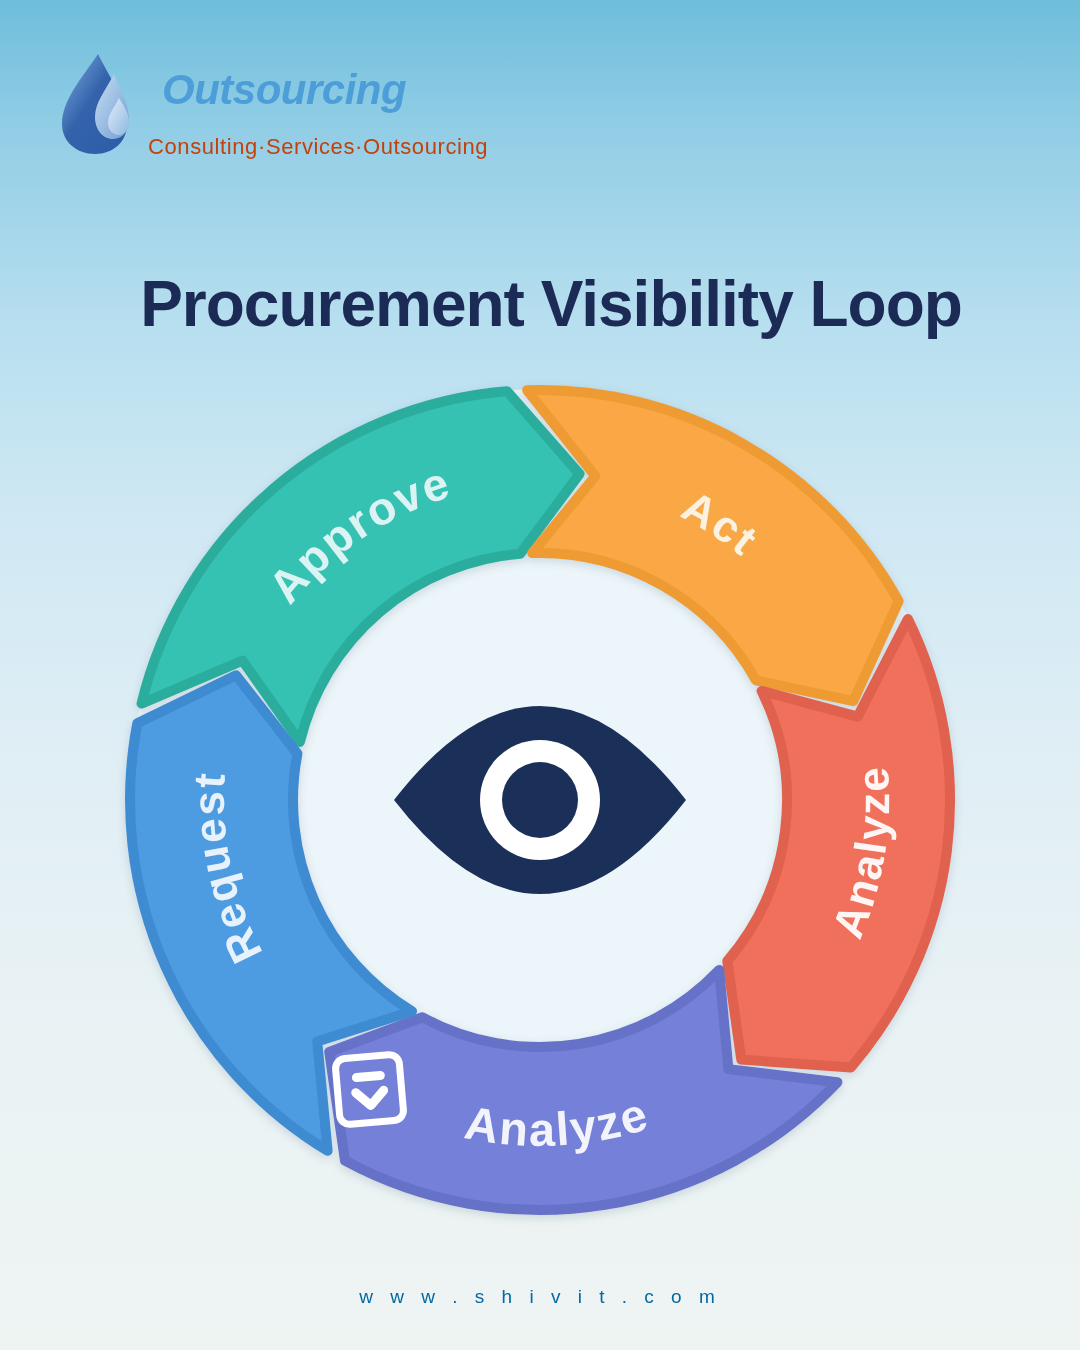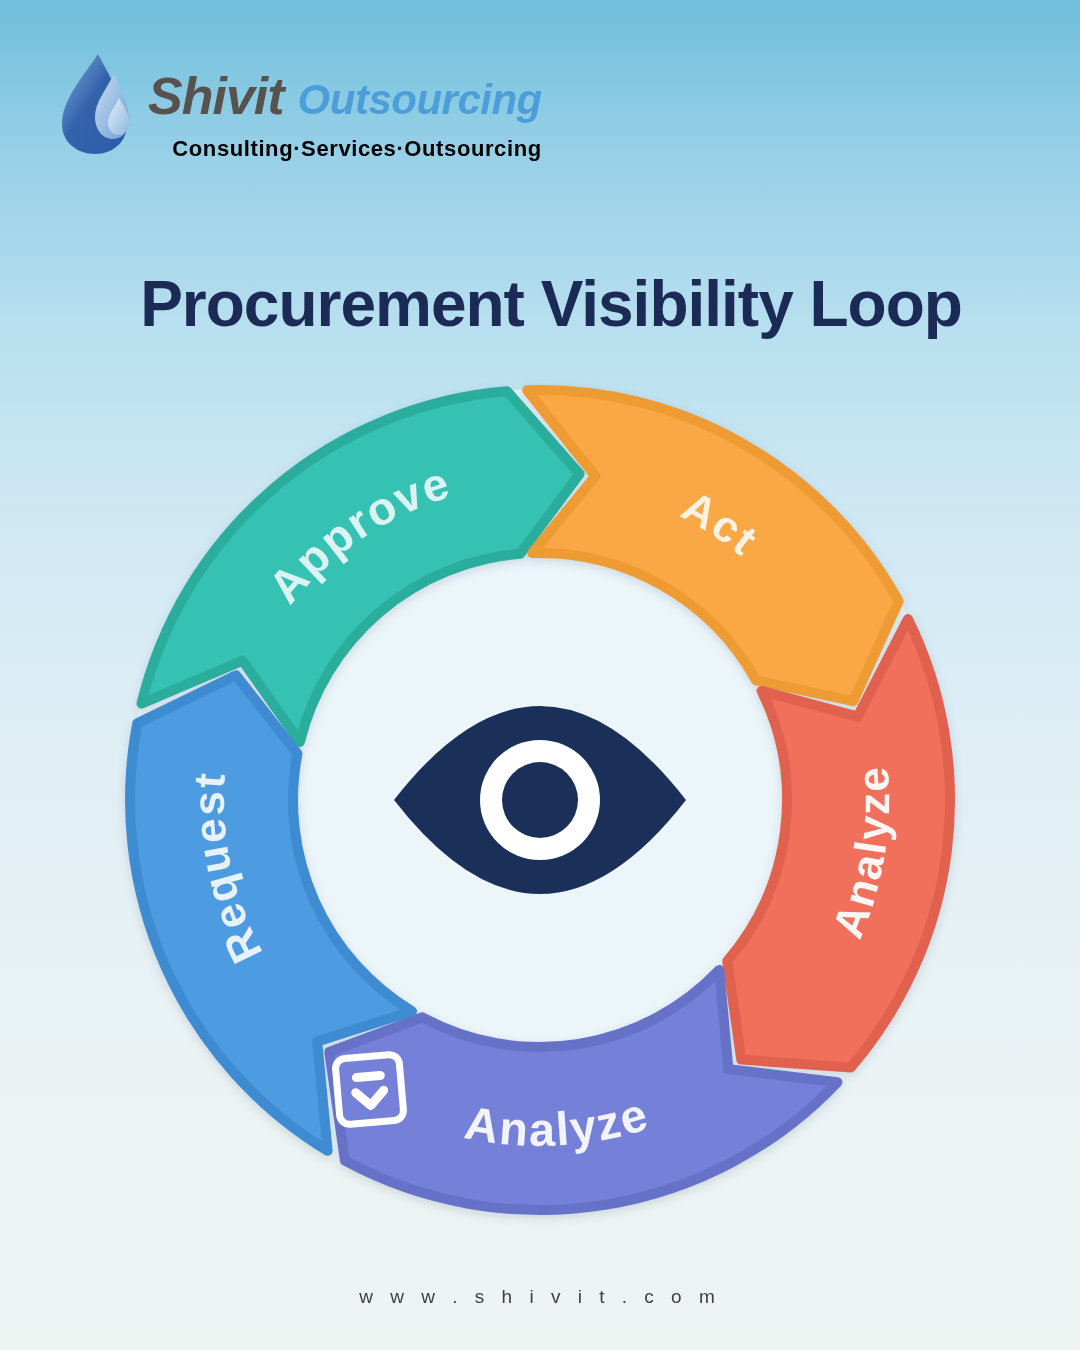--- a/index.html
+++ b/index.html
@@ -7,26 +7,26 @@
     width:1080px;height:1350px;position:relative;overflow:hidden;
     font-family:"Liberation Sans",sans-serif;
     background:linear-gradient(180deg,#6FBEDC 0%,#93CEE6 10%,#B7DFEF 24%,#CfE8F3 38%,#DFEEF5 55%,#E9F2F4 75%,#EEF4F2 100%);
   }
   .logo{position:absolute;left:58px;top:52px;display:flex;align-items:flex-start;gap:10px;}
   .logo .mark{width:80px;height:104px;flex:0 0 auto;}
   .brand-col{display:flex;flex-direction:column;margin-top:14px;}
   .brand-line{display:flex;align-items:baseline;font-style:italic;font-weight:bold;white-space:nowrap;}
   .brand-primary{font-size:52px;color:#57524E;letter-spacing:-1px;}
   .brand-secondary{font-size:42px;color:#4C9ED9;margin-left:14px;letter-spacing:-0.5px;}
-  .brand-tagline{align-self:flex-end;font-size:22px;color:#000000;letter-spacing:0.6px;margin-top:10px;font-weight:700;}
+  .brand-tagline{align-self:flex-end;font-size:22px;color:#c2410c;letter-spacing:0.6px;margin-top:20px;font-weight:400;}
   .page-title{position:absolute;top:256px;left:0;width:100%;text-align:center;margin:11px;
     font-size:64px;font-weight:bold;color:#1B2B56;letter-spacing:-1px;}
   .diagram{position:absolute;left:0;top:330px;width:1080px;height:940px;}
   .site{position:absolute;top:1286px;left:0;width:100%;text-align:center;
-    font-size:19px;letter-spacing:6px;color:#404040;font-weight:500;}
+    font-size:19px;letter-spacing:6px;color:#0369a1;font-weight:500;}
 </style>
 </head>
 <body>
 
 <div class="logo">
   <svg class="mark" viewBox="0 0 80 104" aria-hidden="true">
     <defs>
       <linearGradient id="dropg1" x1="0" y1="0" x2="1" y2="1">
         <stop offset="0" stop-color="#7FB0E0"></stop>
           <stop offset="0.45" stop-color="#3463AC"></stop>
@@ -40,21 +40,20 @@
         <stop offset="0" stop-color="#E2EDF8"></stop>
           <stop offset="1" stop-color="#8FB8E2"></stop>
       </linearGradient>
     </defs>
     <path d="M40 2 C24 26 4 48 4 72 C4 90 19 102 37 102 C55 102 69 90 69 72 C69 50 52 26 40 2 Z" fill="url(#dropg1)"></path>
     <path d="M56 22 C48 38 37 50 37 65 C37 78 45 87 55 87 C65 87 71 78 71 68 C71 53 62 36 56 22 Z" fill="url(#dropg2)"></path>
     <path d="M61 46 C57 55 50 62 50 71 C50 78 55 83 61 83 C67 83 71 77 71 70 C71 61 65 53 61 46 Z" fill="url(#dropg3)"></path>
   </svg>
   <div class="brand-col">
     <div class="brand-line">
-      <span class="brand-primary">Shivit</span>
       <span class="brand-secondary">Outsourcing</span>
     </div>
     <span class="brand-tagline">Consulting·Services·Outsourcing</span>
   </div>
 </div>
 
 <h1 class="page-title">Procurement Visibility Loop</h1>
 
 <svg class="diagram" viewBox="0 0 1080 940" aria-hidden="true">
     <circle cx="540" cy="470" r="411" fill="#ECF5F9"></circle>

